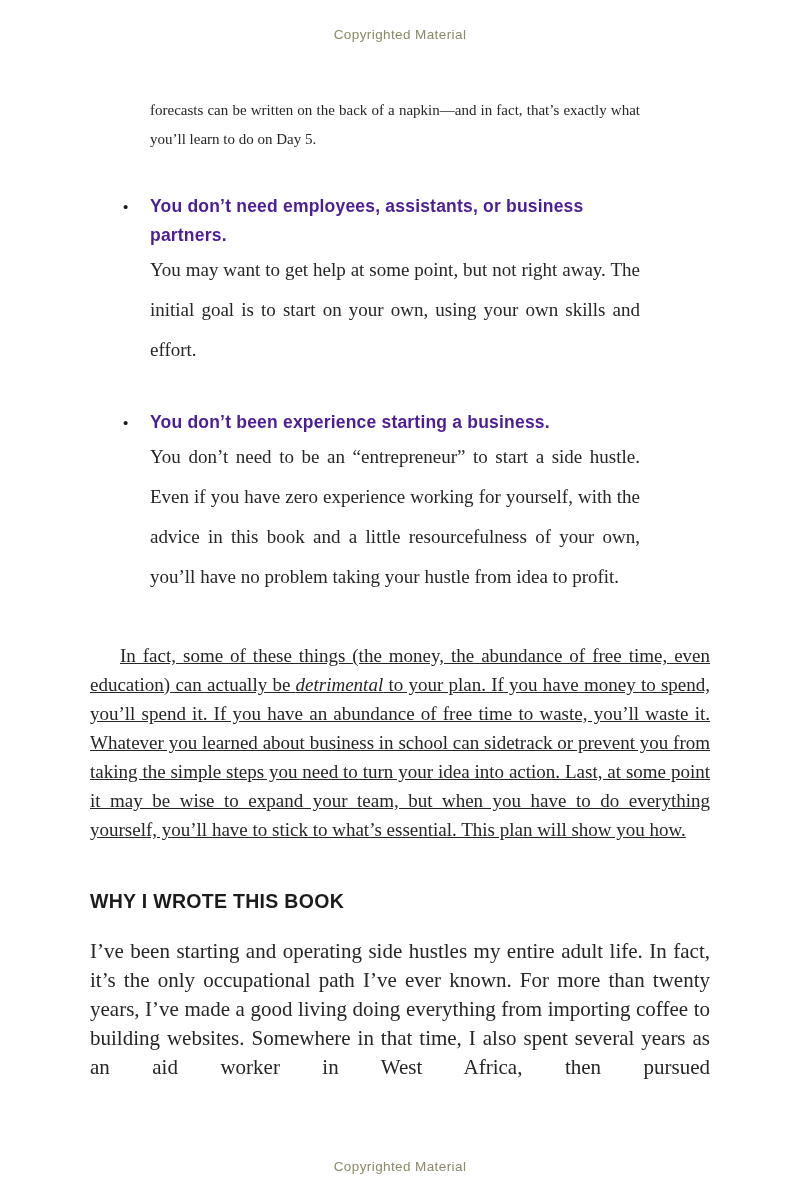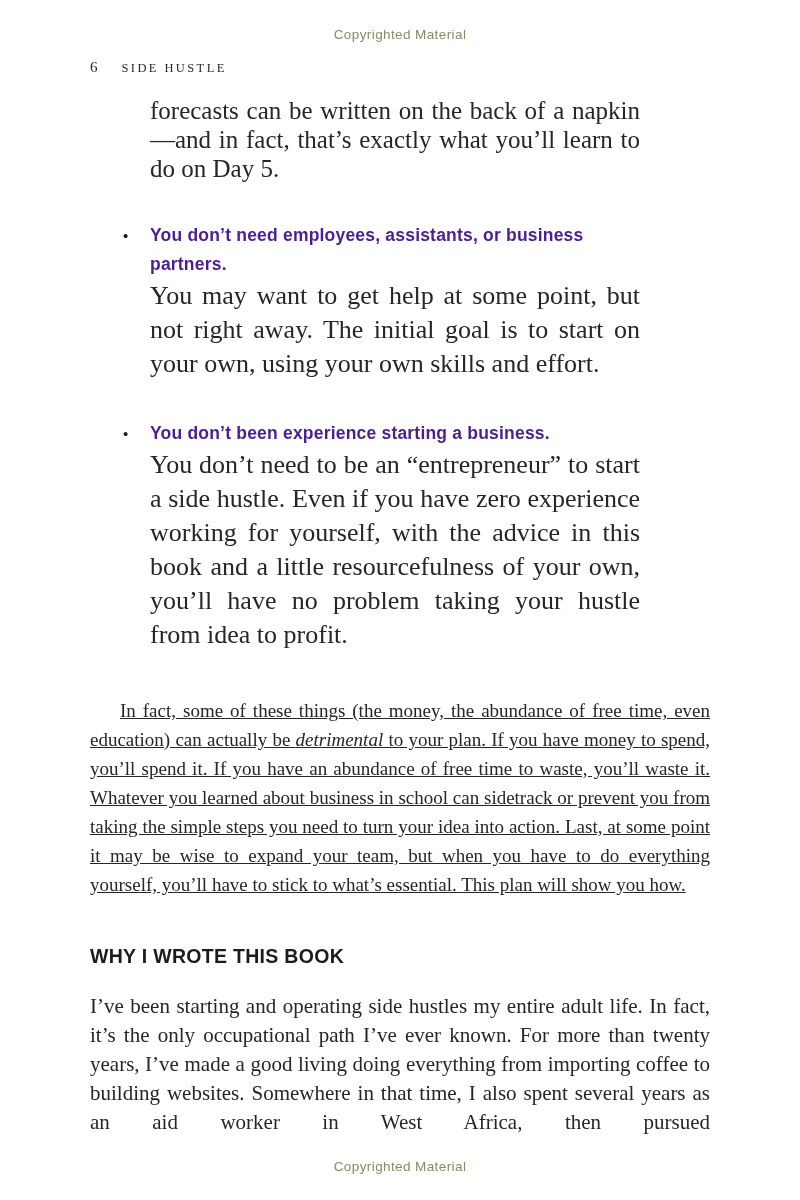--- a/index.html
+++ b/index.html
@@ -49,21 +49,21 @@
   main {
     position: absolute;
     top: 90px;
     left: 90px;
     width: 620px;
   }
   p { margin: 0; }
 
   .intro {
     margin: 6px 70px 0 60px;
-    font-size: 25px;
+    font-size: 15px;
     line-height: 29px;
     text-align: justify;
   }
 
   .bullet-item {
     display: flex;
     margin: 38px 70px 0 33px;
   }
   .bullet-marker {
     flex: 0 0 27px;
@@ -75,22 +75,22 @@
   .bullet-content { flex: 1; }
   .bullet-heading {
     font-family: "Liberation Sans", sans-serif;
     font-weight: bold;
     font-size: 17.5px;
     line-height: 29px;
     letter-spacing: 0.2px;
     color: #4c1d95;
   }
   .bullet-body {
-    font-size: 26px;
-    line-height: 34px;
+    font-size: 19px;
+    line-height: 40px;
     text-align: justify;
   }
 
   .main-para {
     margin-top: 44px;
     font-size: 19px;
     line-height: 29px;
     text-align: justify;
     text-decoration: underline;
   }
@@ -115,24 +115,20 @@
 
   em { font-style: italic; }
 </style>
 </head>
 <body>
 
 <div class="page">
 
   <div class="copyright top">Copyrighted Material</div>
 
-  <header class="running-header">
-    <span class="page-num">6</span>
-    <span class="running-title">SIDE HUSTLE</span>
-  </header>
 
   <main>
 
     <p class="intro">forecasts can be written on the back of a napkin—and in fact, that’s exactly what you’ll learn to do on Day 5.</p>
 
     <div class="bullet-item">
       <span class="bullet-marker">•</span>
       <div class="bullet-content">
         <p class="bullet-heading">You don’t need employees, assistants, or business partners.</p>
         <p class="bullet-body">You may want to get help at some point, but not right away. The initial goal is to start on your own, using your own skills and effort.</p>

